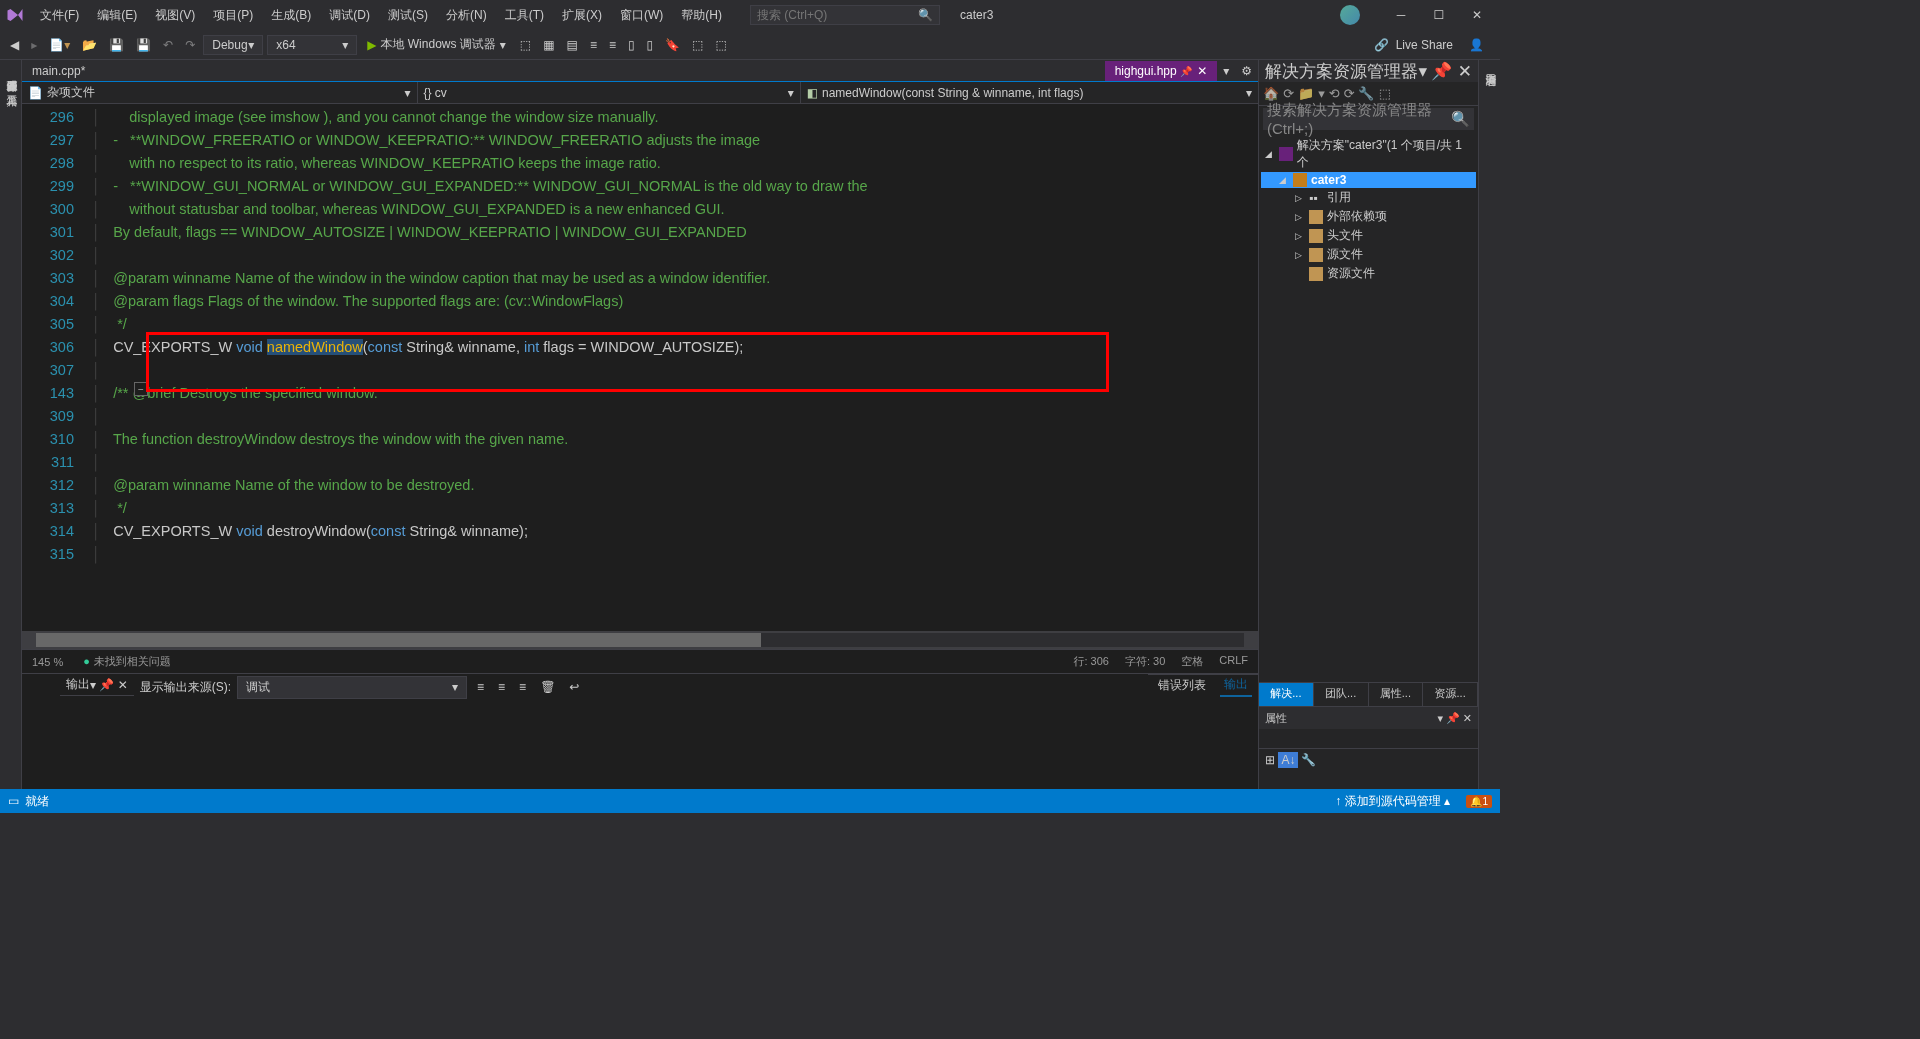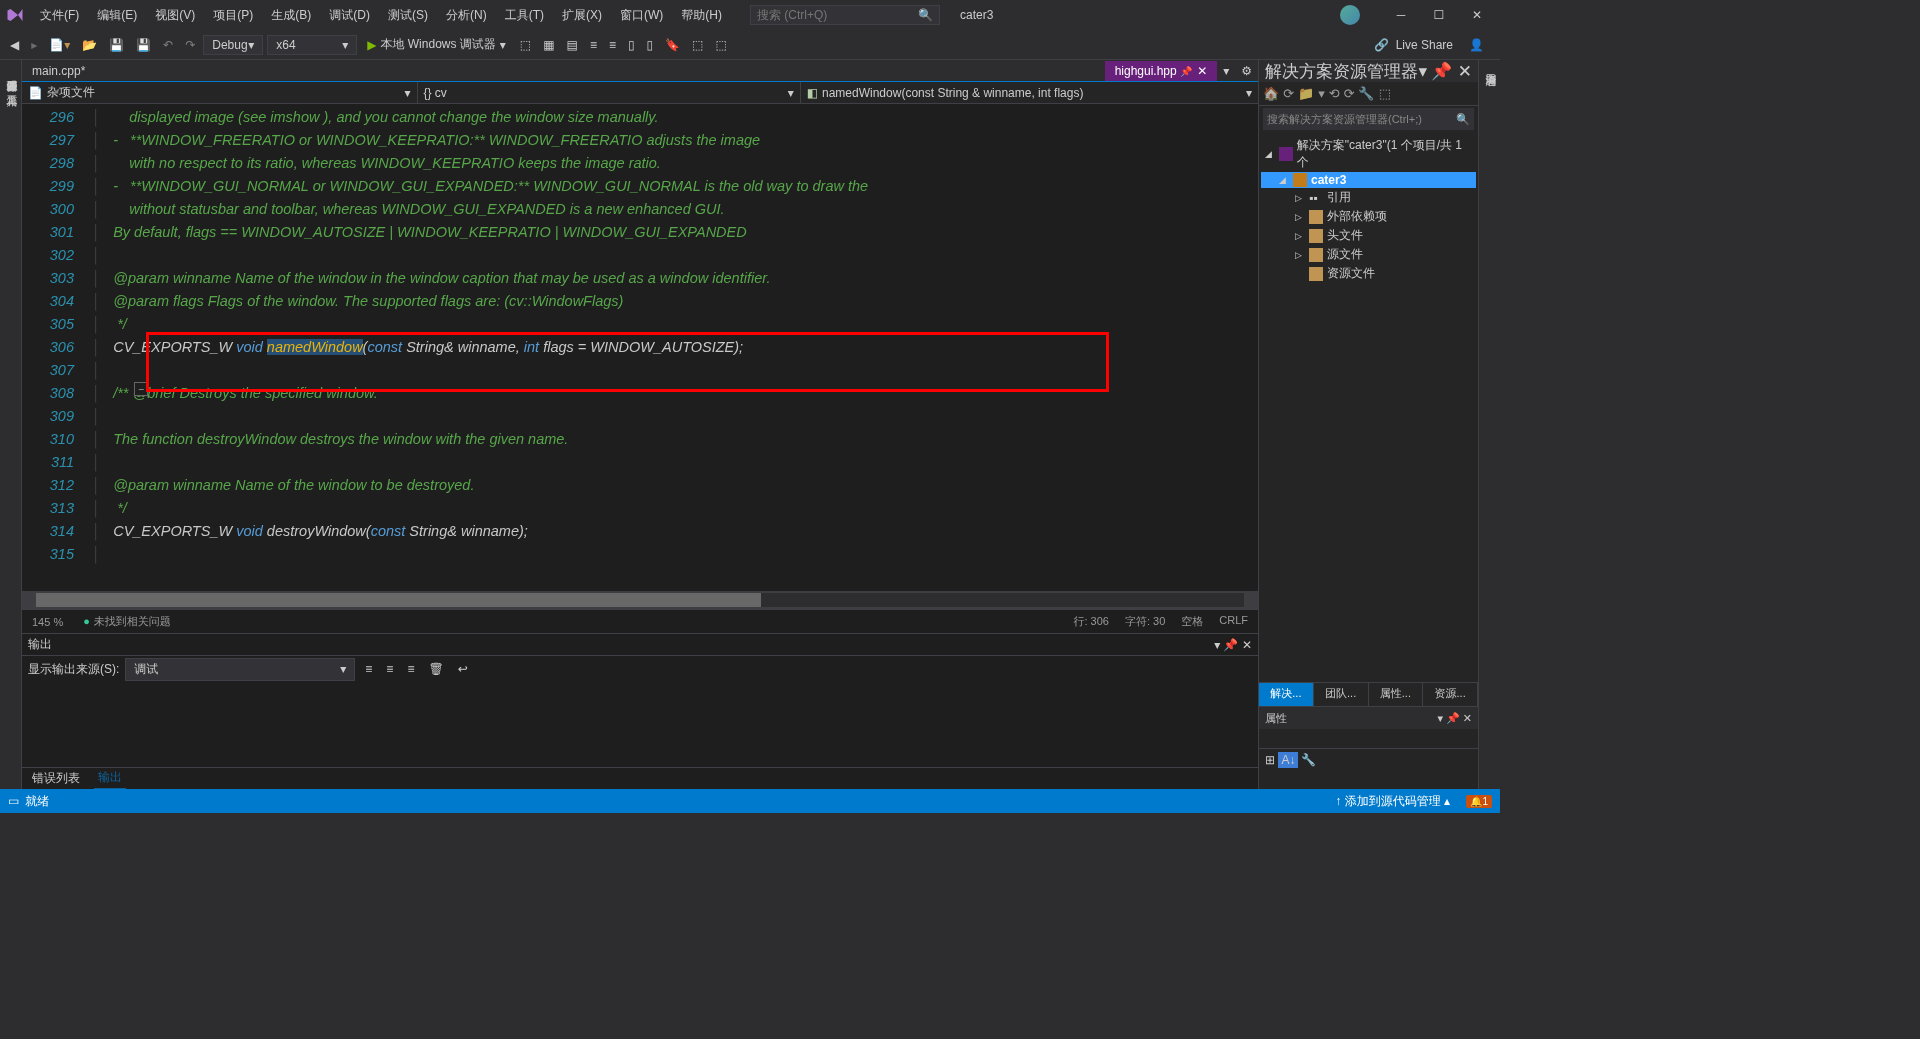--- a/index.html
+++ b/index.html
@@ -26,49 +26,49 @@
 .right-strip { width:22px; background:#2d2d30; border-left:1px solid #3f3f46; writing-mode:vertical-rl; font-size:11px; padding:6px 2px;}
 .center { flex:1; display:flex; flex-direction:column; overflow:hidden; }
 .doc-tabs { height:22px; background:#2d2d30; display:flex; align-items:flex-end; border-bottom:1px solid #007acc; }
 .doc-tab { padding:3px 10px; background:#2d2d30; color:#ccc; display:flex; align-items:center; gap:4px; font-size:12px;}
 .doc-tab.active { background:#68217a; color:#fff; }
 .doc-tab .pin{ font-size:10px;}
 .tab-spacer{flex:1;}
 .nav-bar { height:22px; background:#252526; display:flex; border-bottom:1px solid #3f3f46; }
 .nav-bar .nb { flex:1; border-right:1px solid #3f3f46; padding:2px 6px; display:flex; align-items:center; gap:4px; font-size:12px; color:#ccc;}
 .nav-bar .nb:last-child{border-right:none;}
-.code-area { flex:1; overflow:hidden; background:#1e1e1e; font-family:Consolas,"Courier New",monospace; font-size:14.5px; position:relative;font-style:italic;}
+.code-area { flex:1; overflow:hidden; background:#1e1e1e; font-family:Consolas,"Courier New",monospace; font-size:14.5px; position:relative;}
 .code-lines { padding:2px 0; }
 .line { display:flex; white-space:pre; line-height:23px; }
 .ln { width:70px; text-align:right; padding-right:18px; color:#2b91af; user-select:none; }
 .code { color:#57a64a; }
 .kw { color:#569cd6; }
 .pl { color:#c8c8c8; }
 .sel { background:#264f78; color:#eab308; }
 .fold { position:absolute; left:112px; width:14px; height:14px; border:1px solid #666; color:#aaa; font-size:10px; display:flex; align-items:center; justify-content:center; background:#1e1e1e;}
 .guide { color:#404040; }
 .redbox{ position:absolute; border:3px solid #ff0000; pointer-events:none;}
 .hscroll{ height:18px; background:#3e3e42; display:flex; align-items:center;}
 .hscroll .track{flex:1; height:14px; background:#2d2d30; margin:0 14px; position:relative;}
 .hscroll .thumb{position:absolute; left:0; width:60%; height:100%; background:#686868;}
 .status-strip{ height:24px; background:#1e1e1e; display:flex; align-items:center; padding:0 10px; font-size:11px; gap:20px; color:#999; border-top:1px solid #3f3f46;}
 .status-strip .r{margin-left:auto; display:flex; gap:16px;}
-.output-panel{ height:156px; background:#1e1e1e; border-top:1px solid #3f3f46; display:flex; flex-direction:column;}
+.output-panel{ height:116px; background:#1e1e1e; border-top:1px solid #3f3f46; display:flex; flex-direction:row;padding-left:38px;}
 .op-head{ height:22px; border-bottom:1px solid #3f3f46; display:flex; align-items:center; padding:0 6px; justify-content:space-between;}
 .op-tools{ height:26px; display:flex; align-items:center; padding:0 6px; gap:6px;}
 .op-tools .combo{min-width:230px;}
 .op-body{flex:1; background:#1e1e1e;}
 .op-tabs{ height:22px; display:flex; align-items:center; padding:0 6px; gap:10px; border-top:1px solid #3f3f46;}
 .op-tabs .t{ padding:2px 4px; font-size:12px;}
 .op-tabs .t.active{ color:#0e639c; border-bottom:2px solid #0e639c;}
 .rpanel{ width:220px; background:#252526; border-left:1px solid #3f3f46; display:flex; flex-direction:column;}
 .rpanel .hdr{ height:22px; background:#2d2d30; display:flex; align-items:center; padding:0 6px; justify-content:space-between; font-size:17px;}
 .rpanel .rtools{ height:24px; display:flex; align-items:center; padding:0 4px; gap:4px; border-bottom:1px solid #3f3f46;}
 .rpanel .rtools span{ opacity:.7; font-size:13px;}
-.rsearch{ height:22px; background:#333337; margin:2px 4px; display:flex; align-items:center; padding:0 4px; font-size:11px; color:#888;}
+.rsearch{ height:22px; background:#333337; margin:2px 4px; display:flex; align-items:center; padding:0 4px; font-size:15px; color:#888;}
 .tree{ flex:1; padding:4px 2px; font-size:12px; overflow:hidden;}
 .tree .node{ display:flex; align-items:center; gap:4px; padding:1px 0 1px 4px;}
 .tree .node .arr{ width:10px; color:#ccc; font-size:9px;}
 .tree .node.sel{ background:#3399ff; color:#fff;}
 .tree .ic{ width:14px; height:14px; display:inline-block;}
 .ic-sln{ background:#68217a;}
 .ic-proj{ background:#c27d1a;}
 .ic-fold{ background:#c09553;}
 .ic-ref{ width:14px;height:14px; display:inline-block;}
 .bot-tabs{ height:24px; display:flex; border-top:1px solid #3f3f46;}
@@ -203,21 +203,21 @@
           <div class="line"><span class="ln">298</span><span class="code"><span class="guide">│   </span>    with no respect to its ratio, whereas WINDOW_KEEPRATIO keeps the image ratio.</span></div>
           <div class="line"><span class="ln">299</span><span class="code"><span class="guide">│   </span>-   **WINDOW_GUI_NORMAL or WINDOW_GUI_EXPANDED:** WINDOW_GUI_NORMAL is the old way to draw the </span></div>
           <div class="line"><span class="ln">300</span><span class="code"><span class="guide">│   </span>    without statusbar and toolbar, whereas WINDOW_GUI_EXPANDED is a new enhanced GUI.</span></div>
           <div class="line"><span class="ln">301</span><span class="code"><span class="guide">│   </span>By default, flags == WINDOW_AUTOSIZE | WINDOW_KEEPRATIO | WINDOW_GUI_EXPANDED</span></div>
           <div class="line"><span class="ln">302</span><span class="code"><span class="guide">│   </span></span></div>
           <div class="line"><span class="ln">303</span><span class="code"><span class="guide">│   </span>@param winname Name of the window in the window caption that may be used as a window identifier.</span></div>
           <div class="line"><span class="ln">304</span><span class="code"><span class="guide">│   </span>@param flags Flags of the window. The supported flags are: (cv::WindowFlags)</span></div>
           <div class="line"><span class="ln">305</span><span class="code"><span class="guide">│   </span> */</span></div>
           <div class="line"><span class="ln">306</span><span class="code"><span class="guide">│   </span><span class="pl">CV_EXPORTS_W </span><span class="kw">void </span><span class="sel">namedWindow</span><span class="pl">(</span><span class="kw">const</span><span class="pl"> String&amp; winname, </span><span class="kw">int</span><span class="pl"> flags = WINDOW_AUTOSIZE);</span></span></div>
           <div class="line"><span class="ln">307</span><span class="code"><span class="guide">│   </span></span></div>
-          <div class="line"><span class="ln">308</span><span class="fold">−</span><span class="code"><span class="guide">│   </span>/** @brief Destroys the specified window.</span></div>
+          <div class="line"><span class="ln">143</span><span class="fold">−</span><span class="code"><span class="guide">│   </span>/** @brief Destroys the specified window.</span></div>
           <div class="line"><span class="ln">309</span><span class="code"><span class="guide">│   </span></span></div>
           <div class="line"><span class="ln">310</span><span class="code"><span class="guide">│   </span>The function destroyWindow destroys the window with the given name.</span></div>
           <div class="line"><span class="ln">311</span><span class="code"><span class="guide">│   </span></span></div>
           <div class="line"><span class="ln">312</span><span class="code"><span class="guide">│   </span>@param winname Name of the window to be destroyed.</span></div>
           <div class="line"><span class="ln">313</span><span class="code"><span class="guide">│   </span> */</span></div>
           <div class="line"><span class="ln">314</span><span class="code"><span class="guide">│   </span><span class="pl">CV_EXPORTS_W </span><span class="kw">void</span><span class="pl"> destroyWindow(</span><span class="kw">const</span><span class="pl"> String&amp; winname);</span></span></div>
           <div class="line"><span class="ln">315</span><span class="code"><span class="guide">│   </span></span></div>
         </div>
       <div class="redbox" style="top:228px; left:124px; width:963px; height:60px;"></div>
     </div>

